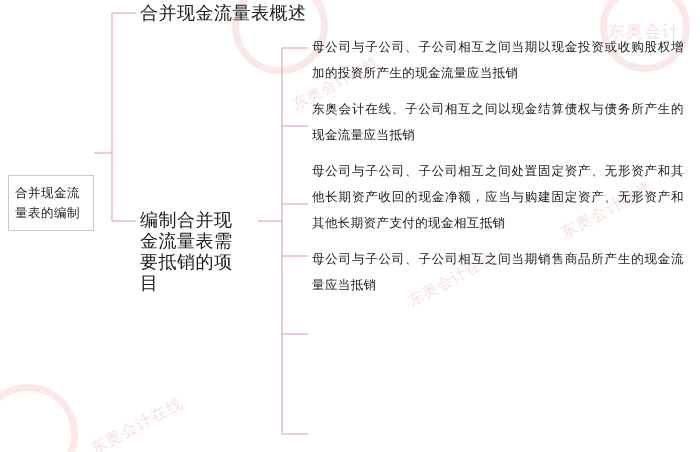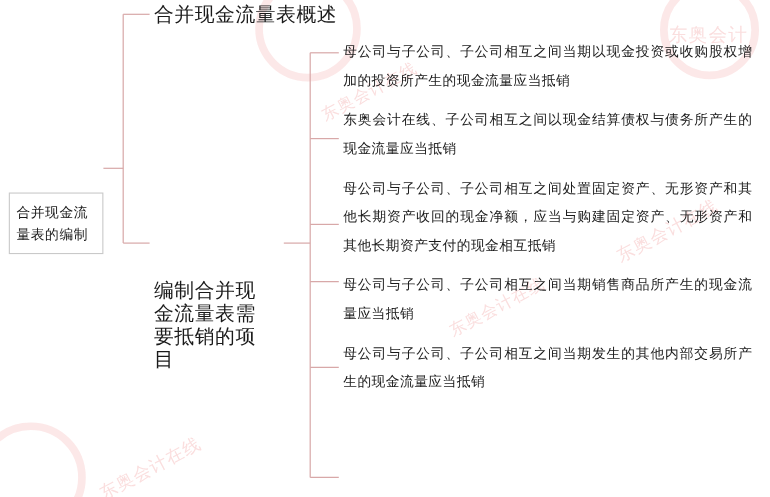--- a/index.html
+++ b/index.html
@@ -80,21 +80,20 @@
   }
   #branch-0 {
     left: 140px;
     top: 3px;
     width: 170px;
   }
   #branch-1 {
     left: 140px;
     top: 210px;
     width: 110px;
-    margin-top: 44px;
   }
 
   .leaf-list {
     position: absolute;
     left: 312px;
     top: 34px;
     width: 372px;
     z-index: 3;
   }
   .leaf {
@@ -144,16 +143,15 @@
   <div class="root-node">合并现金流量表的编制</div>
 
   <div class="branch-label" id="branch-0">合并现金流量表概述</div>
   <div class="branch-label" id="branch-1">编制合并现金流量表需要抵销的项目</div>
 
   <div class="leaf-list">
     <div class="leaf">母公司与子公司、子公司相互之间当期以现金投资或收购股权增加的投资所产生的现金流量应当抵销</div>
     <div class="leaf">东奥会计在线、子公司相互之间以现金结算债权与债务所产生的现金流量应当抵销</div>
     <div class="leaf">母公司与子公司、子公司相互之间处置固定资产、无形资产和其他长期资产收回的现金净额，应当与购建固定资产、无形资产和其他长期资产支付的现金相互抵销</div>
     <div class="leaf">母公司与子公司、子公司相互之间当期销售商品所产生的现金流量应当抵销</div>
-    <div class="leaf">母公司与子公司、子公司相互之间当期发生的其他内部交易所产生的现金流量应当抵销</div>
   </div>
 
 </div>
 
 </body></html>

